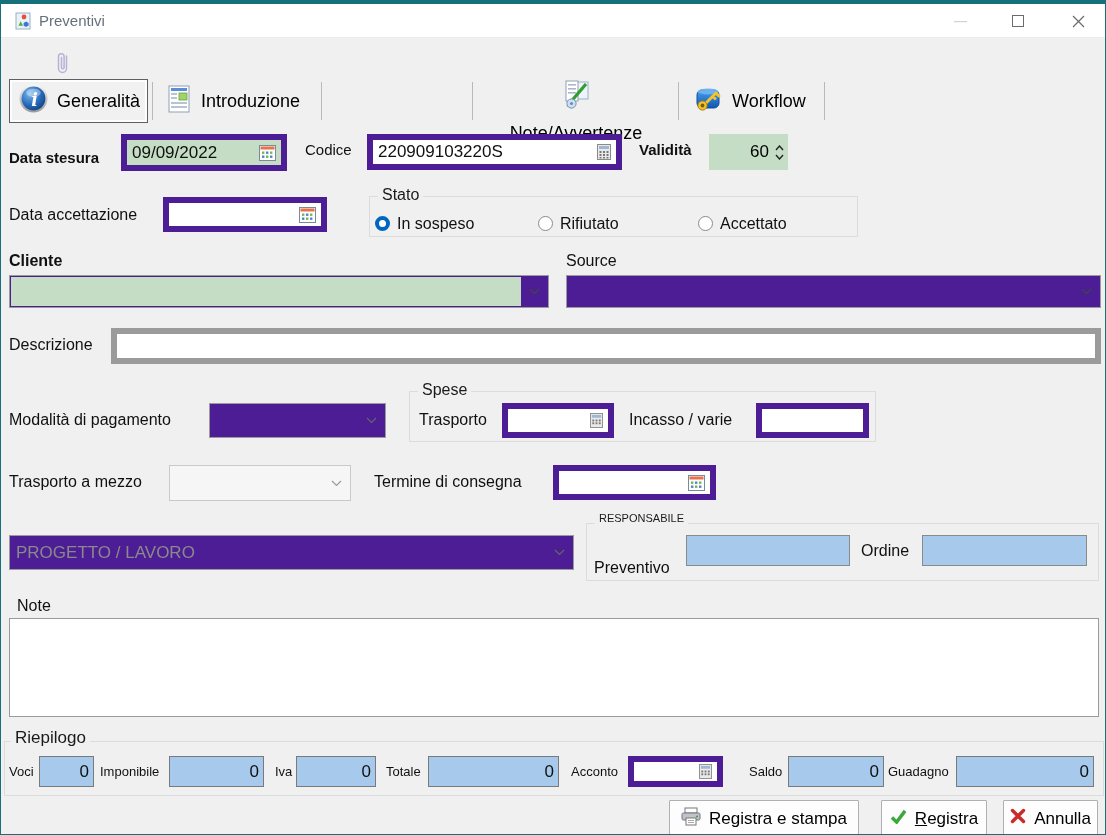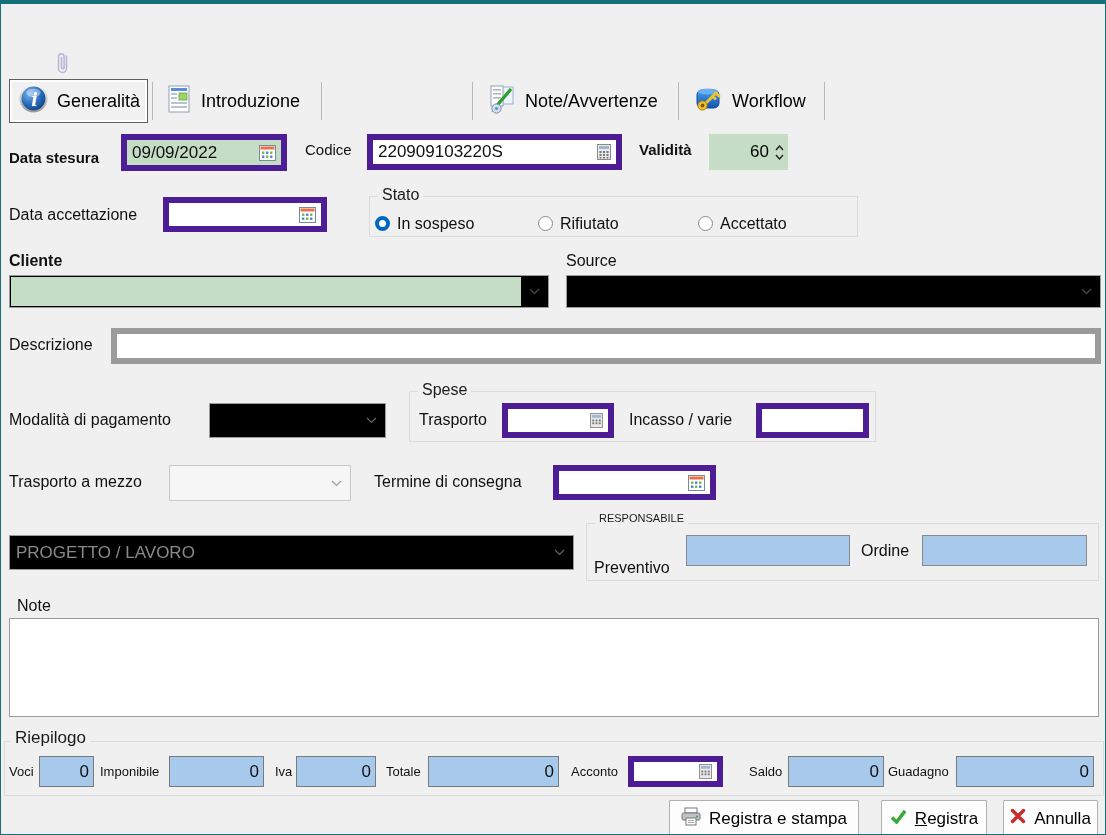--- a/index.html
+++ b/index.html
@@ -13,21 +13,21 @@
   .app-icon { position:absolute; left:13px; top:8px; }
   .win-btn { position:absolute; top:0; width:46px; height:34px; display:flex; align-items:center; justify-content:center; cursor:default; }
   .abs { position:absolute; }
   .lbl { position:absolute; font-size:16px; color:#101010; white-space:nowrap; }
   .lbl.sm { font-size:15px; }
   .lbl.b { font-weight:bold; }
   .field { position:absolute; background:#fff; border:6px solid #4c1d95; display:flex; align-items:center; padding:0 5px;gap:12px; }
   .field.green { background:#c5ddc5; }
   .field input { flex:1; min-width:0; border:0; outline:none; background:transparent; font-family:inherit; font-size:17px; color:#101010; }
   .field .ficon { flex:0 0 auto; margin-left:4px; display:flex; }
-  .combo { position:absolute; background:#000000; border:1px solid #9b9b9b; display:flex; align-items:center; padding:0 8px 0 0; }
+  .combo { position:absolute; background:#4c1d95; border:1px solid #9b9b9b; display:flex; align-items:center; padding:0 8px 0 0; }
   .combo .fill { position:absolute; left:1px; top:1px; bottom:1px; right:27px; background:#c5ddc5; }
   .combo .chev { margin-left:auto; display:flex; }
   .combo .ph { font-size:17px; color:#8a8a8a; padding-left:6px; position:relative; }
   .combo.disabled { background:#f6f6f6; border-color:#c9c9c9; }
   .groupbox { position:absolute; border:1px solid #dcdcdc; }
   .legend { position:absolute; left:8px; background:#f0f0f0; padding:0 4px; font-size:16px; color:#1a1a1a; white-space:nowrap; }
   .radio { position:absolute; width:15px; height:15px; border-radius:50%; background:#fff; border:1px solid #8a8a8a; }
   .radio.checked { border:4.5px solid #0067c0; }
   .bluefield { position:absolute; background:#a6c9ec; border:1px solid #8a8a8a; display:flex; align-items:center; justify-content:flex-end; padding-right:4px; font-size:17px; color:#101010; }
   .tab { position:absolute; top:75px; height:44px; display:flex; align-items:center; gap:9px; padding:0 9px; font-size:18px; color:#000; cursor:default; }
@@ -36,20 +36,46 @@
   .note-area { position:absolute; background:#fff; border:1px solid #9b9b9b; resize:none; outline:none; font-family:inherit; font-size:15px; padding:4px 6px; }
   .btn { position:absolute; top:796px; height:37px; background:#fdfdfd; border:1px solid #b0b0b0; border-radius:1px; display:flex; align-items:center; justify-content:center; gap:8px; font-size:17px; color:#000; cursor:default; }
   .rlbl { position:absolute; font-size:13px; color:#101010; white-space:nowrap; }
   .u { text-decoration:underline; }
 </style>
 </head>
 <body>
 
 <div id="window">
 
+  <div class="titlebar">
+    <span class="app-icon">
+      <svg width="18" height="18" viewBox="0 0 18 18">
+        <rect x="2" y="1" width="14" height="16" fill="#eaf1f8" stroke="#9ab0c8"></rect>
+        <circle cx="10" cy="5" r="2.4" fill="#e8503a"></circle>
+        <path d="M4.5 13.8 L9 13.8 L6.7 9.2 Z" fill="#4cae3a"></path>
+        <polygon points="12,9.5 14.6,11 14.6,13.6 12,15 9.6,13.6 9.6,11" fill="#3a77d4"></polygon>
+      </svg>
+    </span>
+    <span class="title-text">Preventivi</span>
+    <span class="win-btn" style="left:936px;">
+      <svg width="13" height="3">
+          <rect x="0" y="1" width="13" height="1.2" fill="#d2d2d2"></rect>
+        </svg>
+    </span>
+    <span class="win-btn" style="left:994px;">
+      <svg width="12" height="12">
+          <rect x="0.5" y="0.5" width="11" height="11" fill="none" stroke="#6b6b6b" stroke-width="1"></rect>
+        </svg>
+    </span>
+    <span class="win-btn" style="left:1054px;">
+      <svg width="13" height="13">
+          <path d="M1 1 L12 12 M12 1 L1 12" stroke="#6b6b6b" stroke-width="1.2"></path>
+        </svg>
+    </span>
+  </div>
 
   <span class="abs" style="left:53px; top:46px;">
     <svg width="18" height="26" viewBox="0 0 18 26">
       <path d="M12.5 6 v12.5 a4 4 0 0 1 -8 0 V6.5 a2.8 2.8 0 0 1 5.6 0 v11 a1.3 1.3 0 0 1 -2.6 0 V7.5" fill="none" stroke="#b9b2d6" stroke-width="1.5" stroke-linecap="round"></path>
     </svg>
   </span>
 
   <div class="tab active" style="left:8px; width:139px;">
     <span>
       <svg width="29" height="29" viewBox="0 0 28 28">
@@ -85,21 +111,21 @@
         <rect x="5" y="18" width="16" height="2" fill="#b8c4d4"></rect>
         <rect x="5" y="22" width="16" height="2" fill="#b8c4d4"></rect>
       </svg>
     </span>
     <span>Introduzione</span>
   </div>
   <div class="tabsep" style="left:320px;"></div>
 
   <div class="tabsep" style="left:471px;"></div>
 
-  <div class="tab" style="left:477px; width:196px;">
+  <div class="tab" style="left:477px; width:196px;flex-direction:column;">
     <span>
       <svg width="29" height="30" viewBox="0 0 29 30">
         <rect x="15" y="3" width="11" height="17" fill="#eef4fb" stroke="#9ab0c8"></rect>
         <rect x="4" y="2" width="12" height="20" fill="#fff" stroke="#8ea0b5"></rect>
         <rect x="6" y="5" width="8" height="1.6" fill="#aab8c8"></rect>
         <rect x="6" y="9" width="8" height="1.6" fill="#aab8c8"></rect>
         <rect x="6" y="13" width="8" height="1.6" fill="#aab8c8"></rect>
         <line x1="7" y1="25" x2="24" y2="5" stroke="#2f9e2f" stroke-width="3.2"></line>
         <path d="M7 25 L4.5 27.5 L8.5 26.8 Z" fill="#333"></path>
         <circle cx="9.5" cy="24.5" r="4.6" fill="#cfe0f2" stroke="#6f90b5"></circle>

